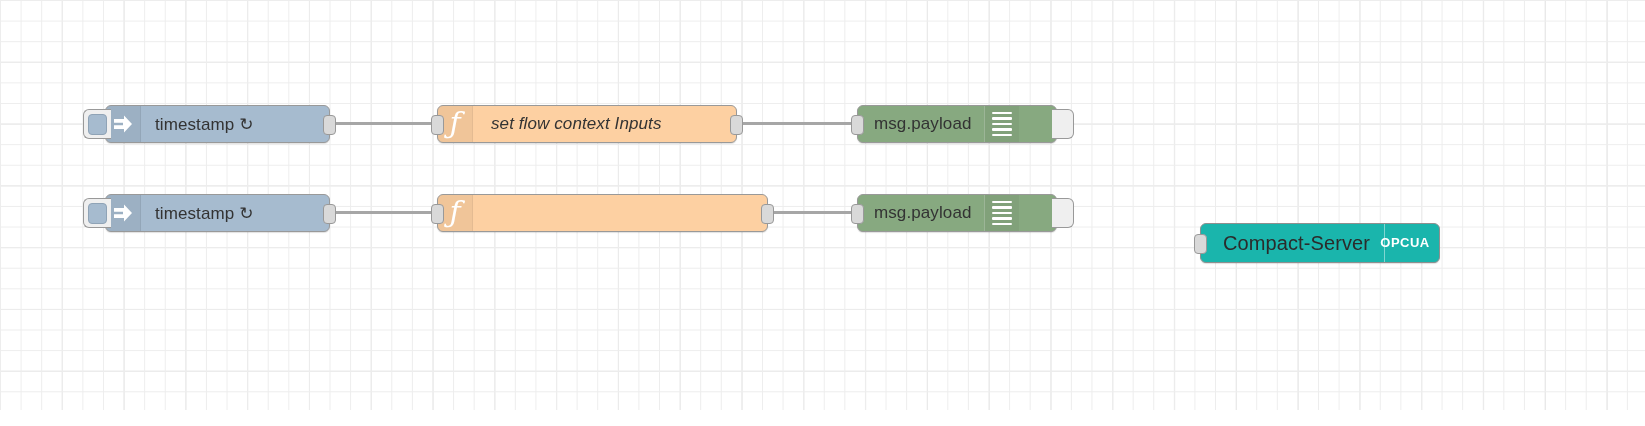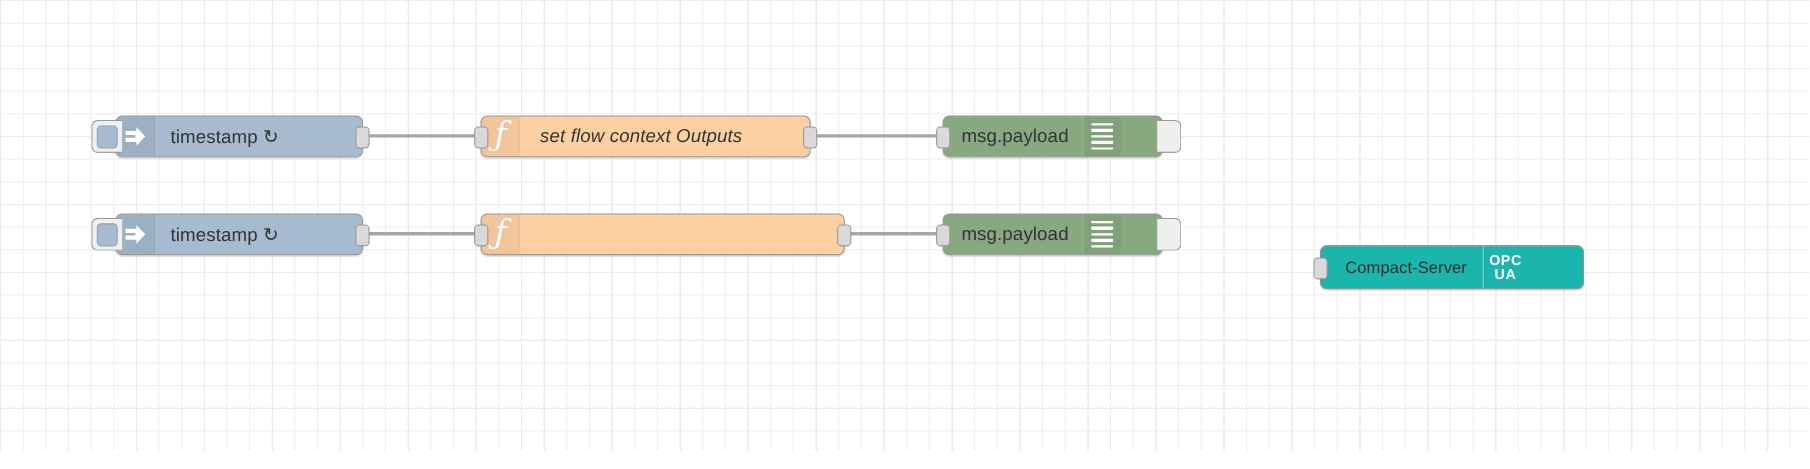--- a/index.html
+++ b/index.html
@@ -162,28 +162,28 @@
 
   
   .opcua-node {
     background: #1ab5ac;
     border-color: #8f8f8f;
     height: 40px;
   }
   .opcua-node .node-label {
     padding-left: 22px;
     padding-right: 14px;
-    font-size: 15px;
+    font-size: 20px;
     color: #2b2b2b;
     text-align: center;
   }
   .opcua-badge {
     width: 40px;
     display: flex;
-    flex-direction: column;
+    flex-direction: row;
     align-items: center;
     justify-content: center;
     border-left: 1px solid rgba(255,255,255,0.45);
     flex: 0 0 auto;
     color: #ffffff;
     font-size: 13px;
     font-weight: 600;
     line-height: 1.02;
     letter-spacing: 0.5px;
   }
@@ -231,21 +231,21 @@
     </div>
     <div class="node-label">timestamp ↻</div>
     <div class="port out"></div>
   </div>
 
   <div class="node function-node" style="left:437px; top:105px; width:300px;">
     <div class="port in"></div>
     <div class="icon-band">
       <span class="fn-glyph">ƒ</span>
     </div>
-    <div class="node-label">set flow context Outputs</div>
+    <div class="node-label">set flow context Inputs</div>
     <div class="port out"></div>
   </div>
 
   <div class="node debug-node" style="left:857px; top:105px; width:200px;">
     <div class="port in"></div>
     <div class="node-label">msg.payload</div>
     <div class="debug-icon-band">
       <span class="debug-bars">
           <i></i>
           <i></i>

